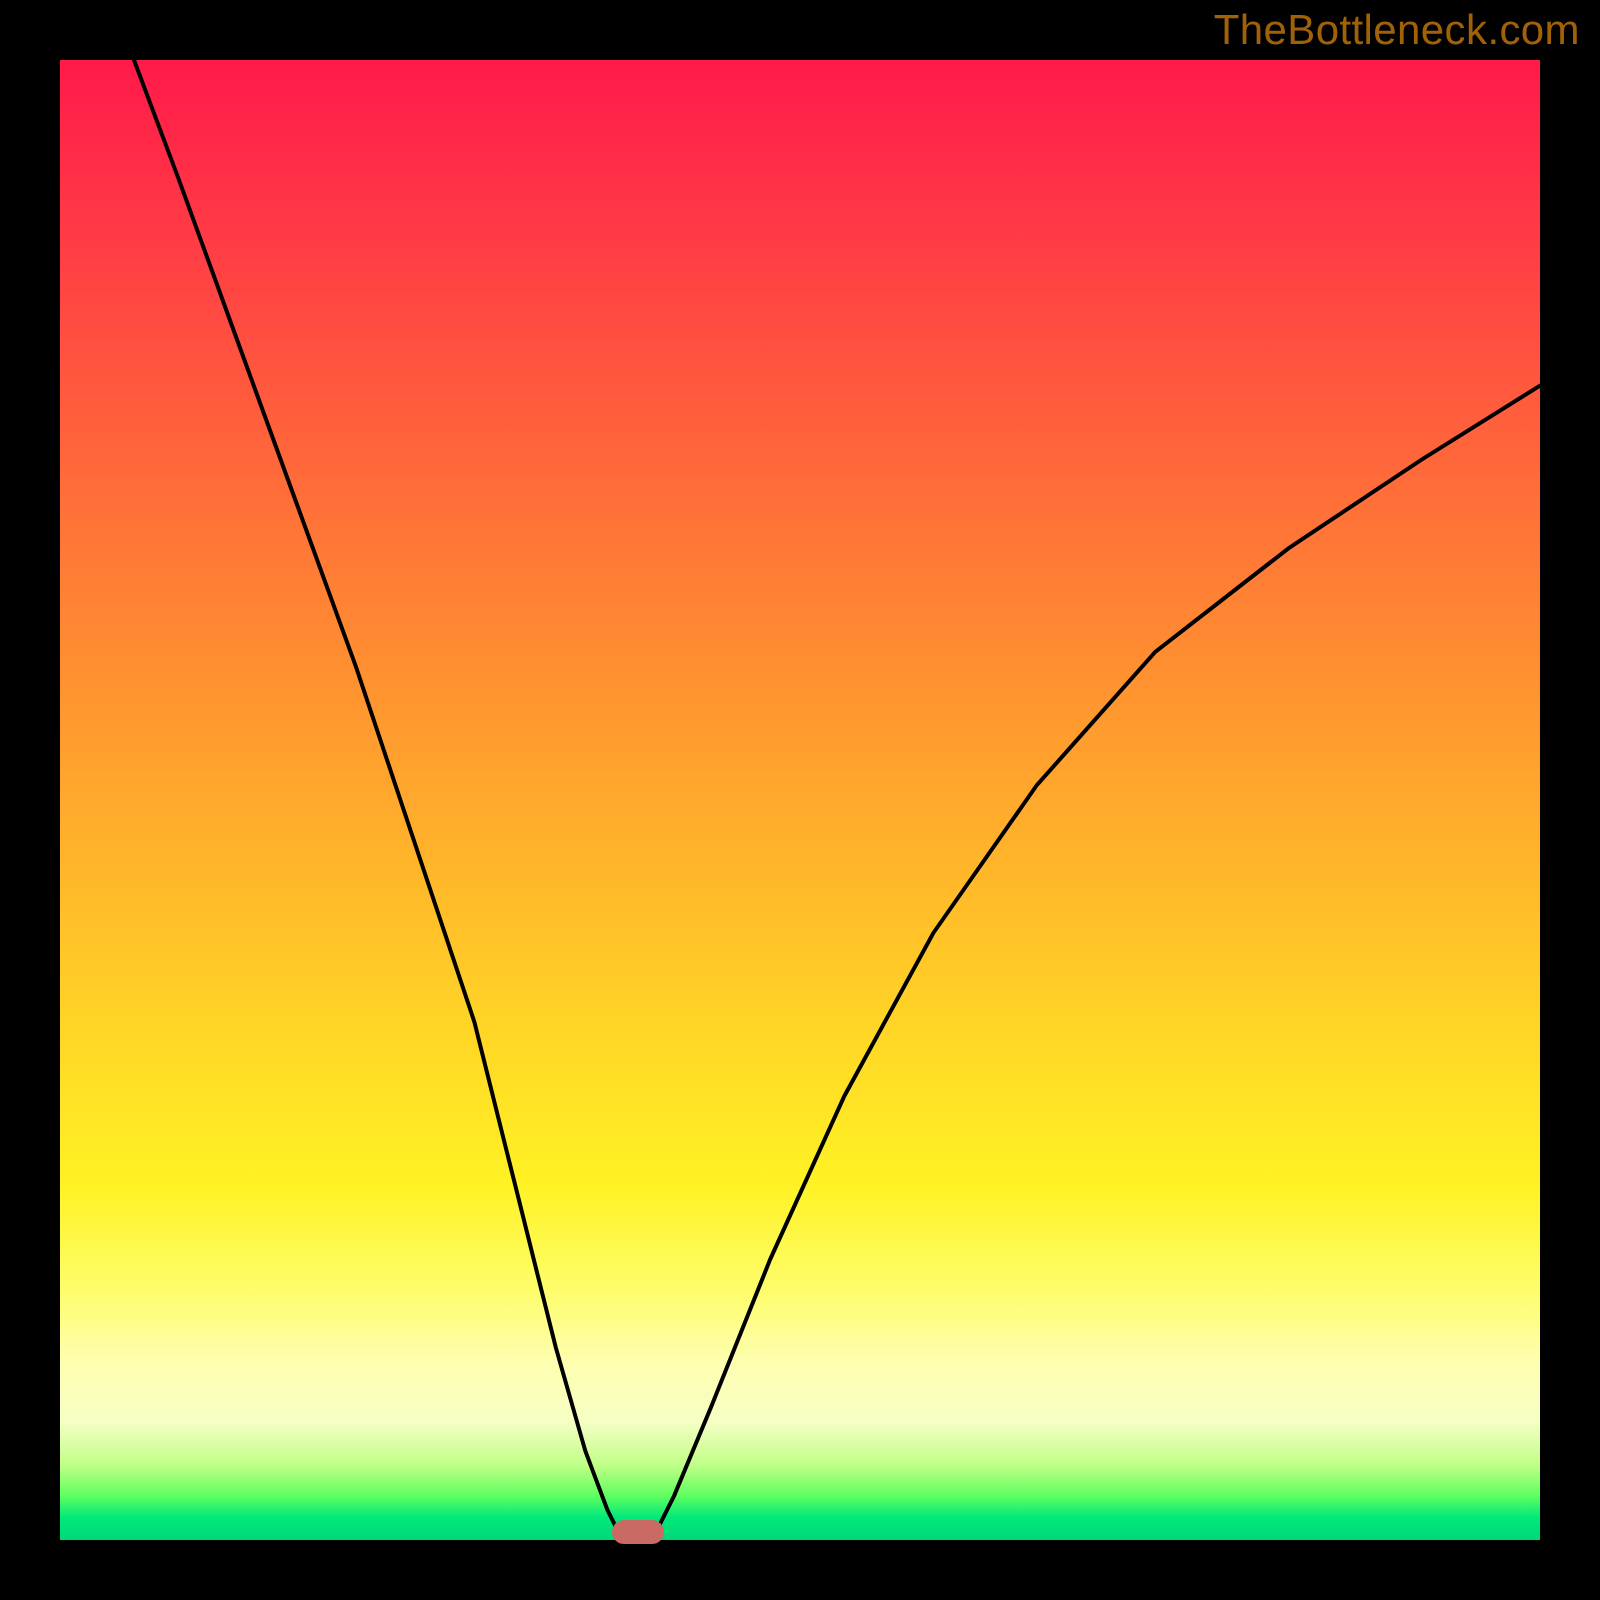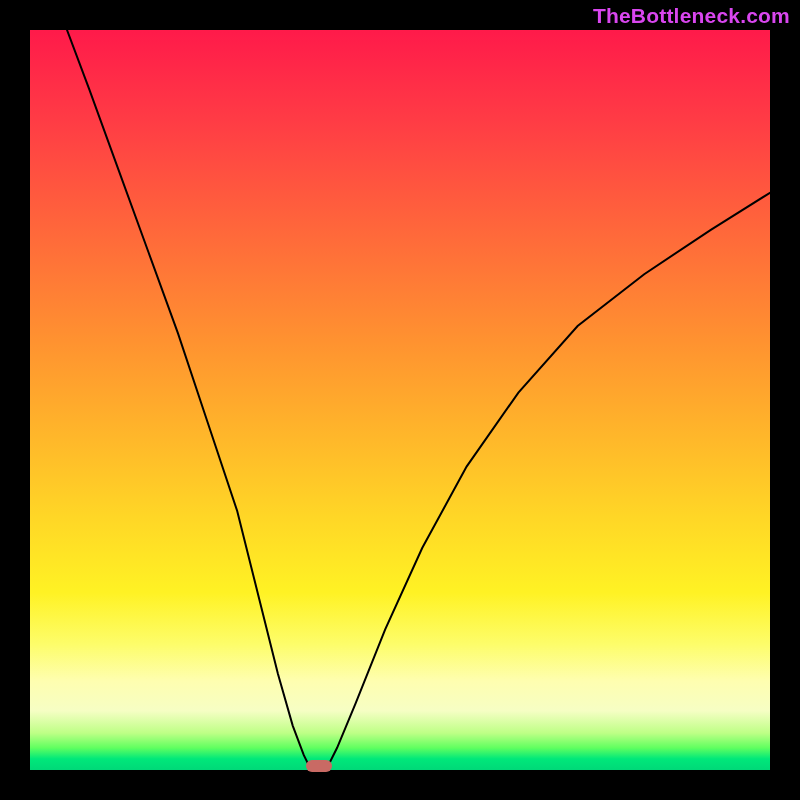--- a/index.html
+++ b/index.html
@@ -62,24 +62,24 @@
     width: 26px;
     height: 12px;
     background: #c96a64;
     border-radius: 7px;
     transform: translate(-50%, -50%);
   }
   .watermark {
     position: absolute;
     top: 4px;
     right: 10px;
-    color: #d946ef;
+    color: #a16207;
     font-size: 21px;
     letter-spacing: 0.2px;
-    font-weight: 700;
+    font-weight: 400;
     user-select: none;
   }
 </style>
 </head>
 <body>
 
 <div class="frame">
 
   <div class="plot-area">
 

